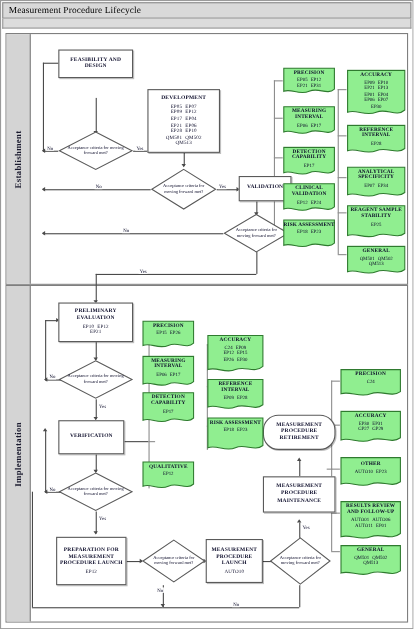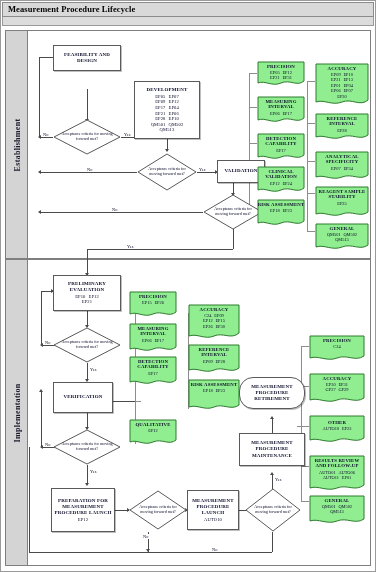--- a/index.html
+++ b/index.html
@@ -3,21 +3,21 @@
 <meta charset="utf-8">
 <style>
   html,body{margin:0;padding:0;background:#fff;}
   body{font-family:"Liberation Serif",serif;}
   #page{position:relative;width:376px;height:572px;background:#ffffff;overflow:hidden;
         border:1px solid #9a9a9a;box-sizing:border-box;}
 
   
   #titlebar{position:absolute;left:1px;top:1px;width:372px;height:15px;
             background:#d9d9d9;border:1px solid #8a8a8a;box-sizing:border-box;}
-  #titlebar .t{position:absolute;left:5px;top:1px;font-size:8.5px;font-weight:bold;
+  #titlebar .t{position:absolute;left:5px;top:1px;font-size:8.5px;font-weight:normal;
                color:#000;letter-spacing:0.1px;}
   #titlebar2{position:absolute;left:1px;top:16px;width:372px;height:9px;
              background:#dcdcdc;border:1px solid #9a9a9a;border-top:none;box-sizing:border-box;}
 
   
   .lane{position:absolute;left:4px;width:366px;border:1px solid #7f7f7f;
         box-sizing:border-box;background:#ffffff;}
   .lane-hdr{position:absolute;left:0;top:0;width:22px;height:100%;
             background:#d4d4d4;border-right:1px solid #7f7f7f;box-sizing:border-box;}
   .lane-hdr span{position:absolute;left:50%;top:50%;

